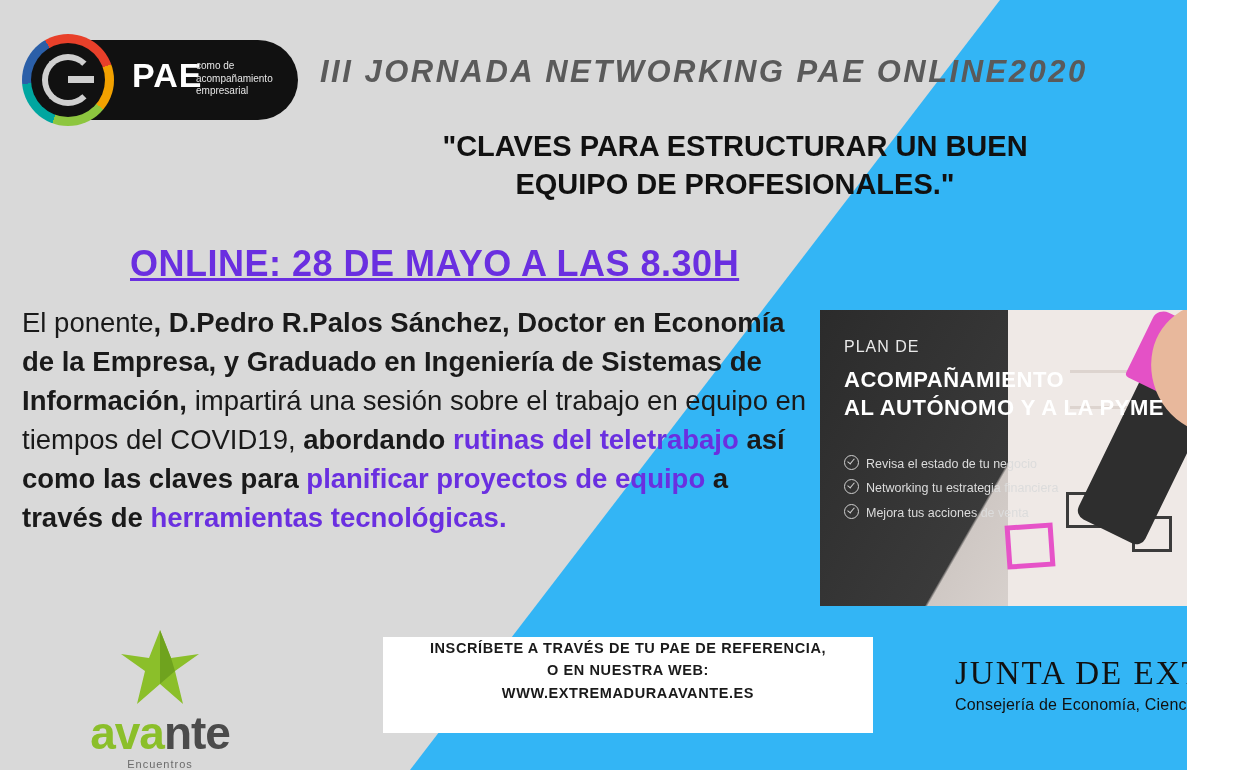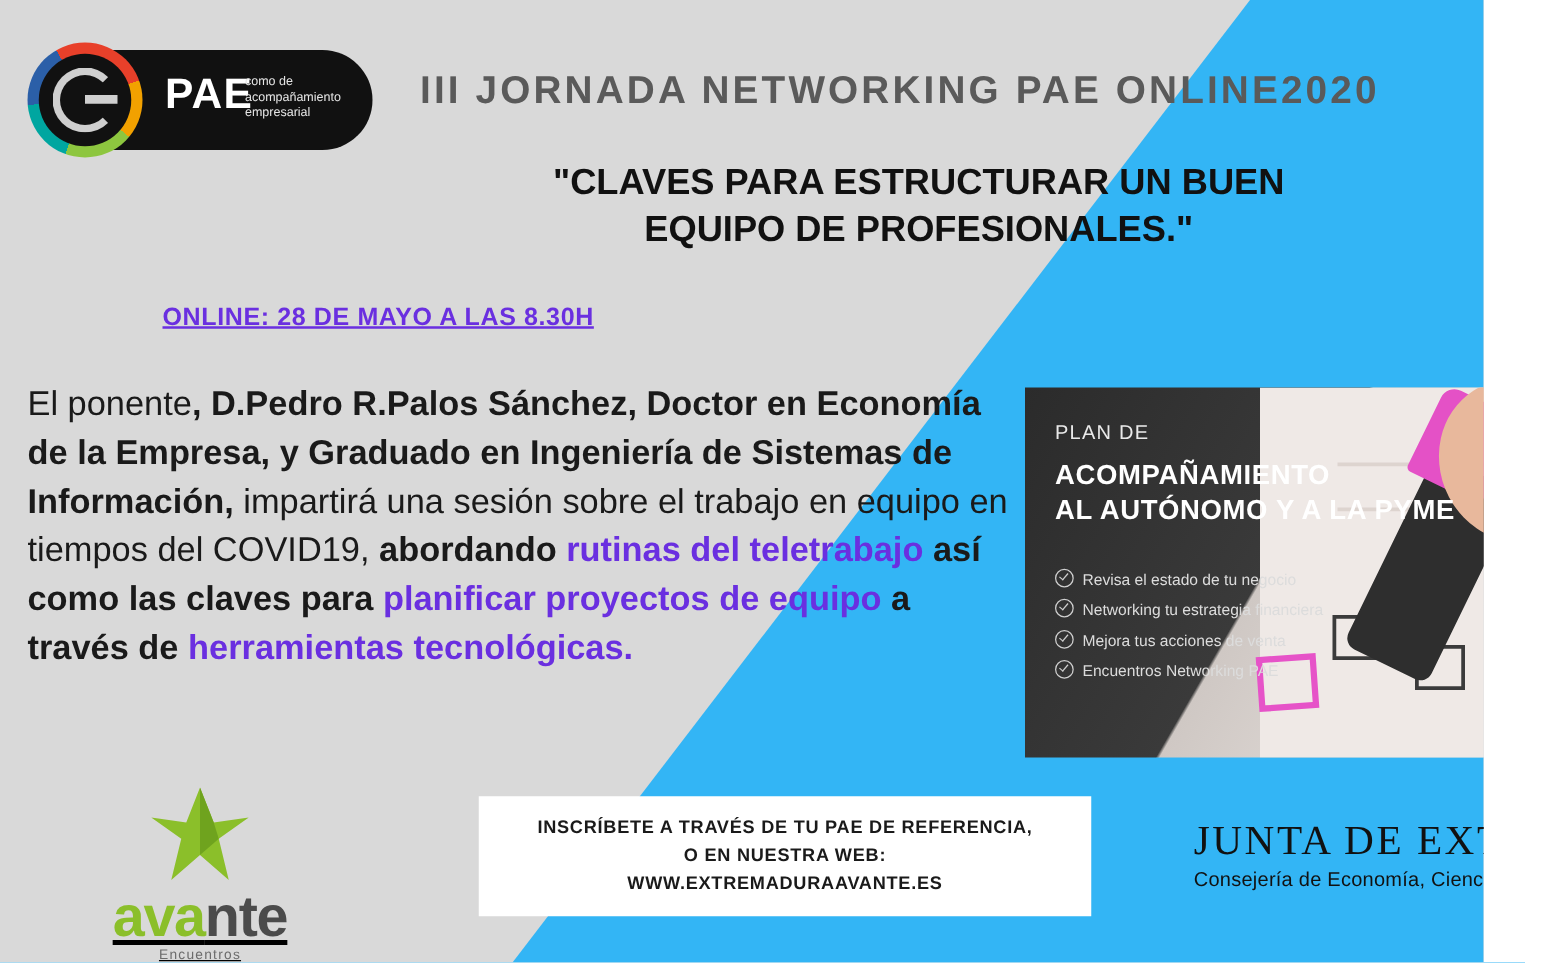--- a/index.html
+++ b/index.html
@@ -104,46 +104,47 @@
     top: 20px;
     color: #e6e6e6;
     font-size: 10px;
     line-height: 1.25;
     width: 100px;
   }
 
   
   .main-title {
     position: absolute;
-    left: 336px;
+    left: 320px;
     top: 54px;
     width: 900px;
     font-size: 31px;
     font-weight: bold;
+    font-style: italic;
     letter-spacing: 2.5px;
     color: #5a5a5a;
     z-index: 6;
   }
   .subtitle {
     position: absolute;
     left: 330px;
     top: 128px;
     width: 810px;
     text-align: center;
     font-size: 29px;
     font-weight: bold;
     color: #111;
     line-height: 1.3;
     z-index: 6;
   }
   .date-line {
     position: absolute;
     left: 130px;
     top: 243px;
-    font-size: 20px;
+    font-size: 36px;
     font-weight: bold;
     color: #6a2fe0;
     text-decoration: underline;
     letter-spacing: 0.5px;
     z-index: 6;
   }
 
   
   .body-copy {
     position: absolute;
@@ -283,21 +284,20 @@
   }
 
   
   .avante {
     position: absolute;
     left: 60px;
     top: 630px;
     width: 200px;
     z-index: 6;
     text-align: center;
-    text-decoration: underline;
   }
   .avante-star {
     position: relative;
     width: 78px;
     height: 78px;
     margin: 0 auto 2px;
   }
   .avante-word {
     font-size: 46px;
     color: #8bbf2a;
@@ -318,21 +318,20 @@
     position: absolute;
     left: 383px;
     top: 637px;
     width: 490px;
     height: 96px;
     background: #fff;
     z-index: 7;
     display: flex;
     flex-direction: column;
     align-items: center;
-    justify-content: center;
     text-align: center;
   }
   .cta-line {
     font-size: 14.5px;
     font-weight: bold;
     color: #1a1a1a;
     letter-spacing: 0.6px;
     line-height: 1.55;
   }
 
@@ -400,21 +399,20 @@
     </div>
     <div class="plan-title-small">PLAN DE</div>
     <div class="plan-title-big">
       <div>ACOMPAÑAMIENTO</div>
       <div>AL AUTÓNOMO Y A LA PYME</div>
     </div>
     <div class="plan-list">
       <div><span class="tick"></span><span>Revisa el estado de tu negocio</span></div>
       <div><span class="tick"></span><span>Networking tu estrategia financiera</span></div>
       <div><span class="tick"></span><span>Mejora tus acciones de venta</span></div>
-      <div><span class="tick"></span><span>Encuentros Networking PAE</span></div>
     </div>
   </div>
 
   <div class="avante">
     <div class="avante-star">
       <svg width="78" height="78" viewBox="0 0 78 78" aria-hidden="true">
         <path d="M39 0 L50 28 L78 24 L54 41 L62 74 L39 54 L16 74 L24 41 L0 24 L28 28 Z" fill="#8bbf2a"></path>
         <path d="M39 0 L50 28 L54 41 L39 54 Z" fill="#6fa31e"></path>
       </svg>
     </div>

